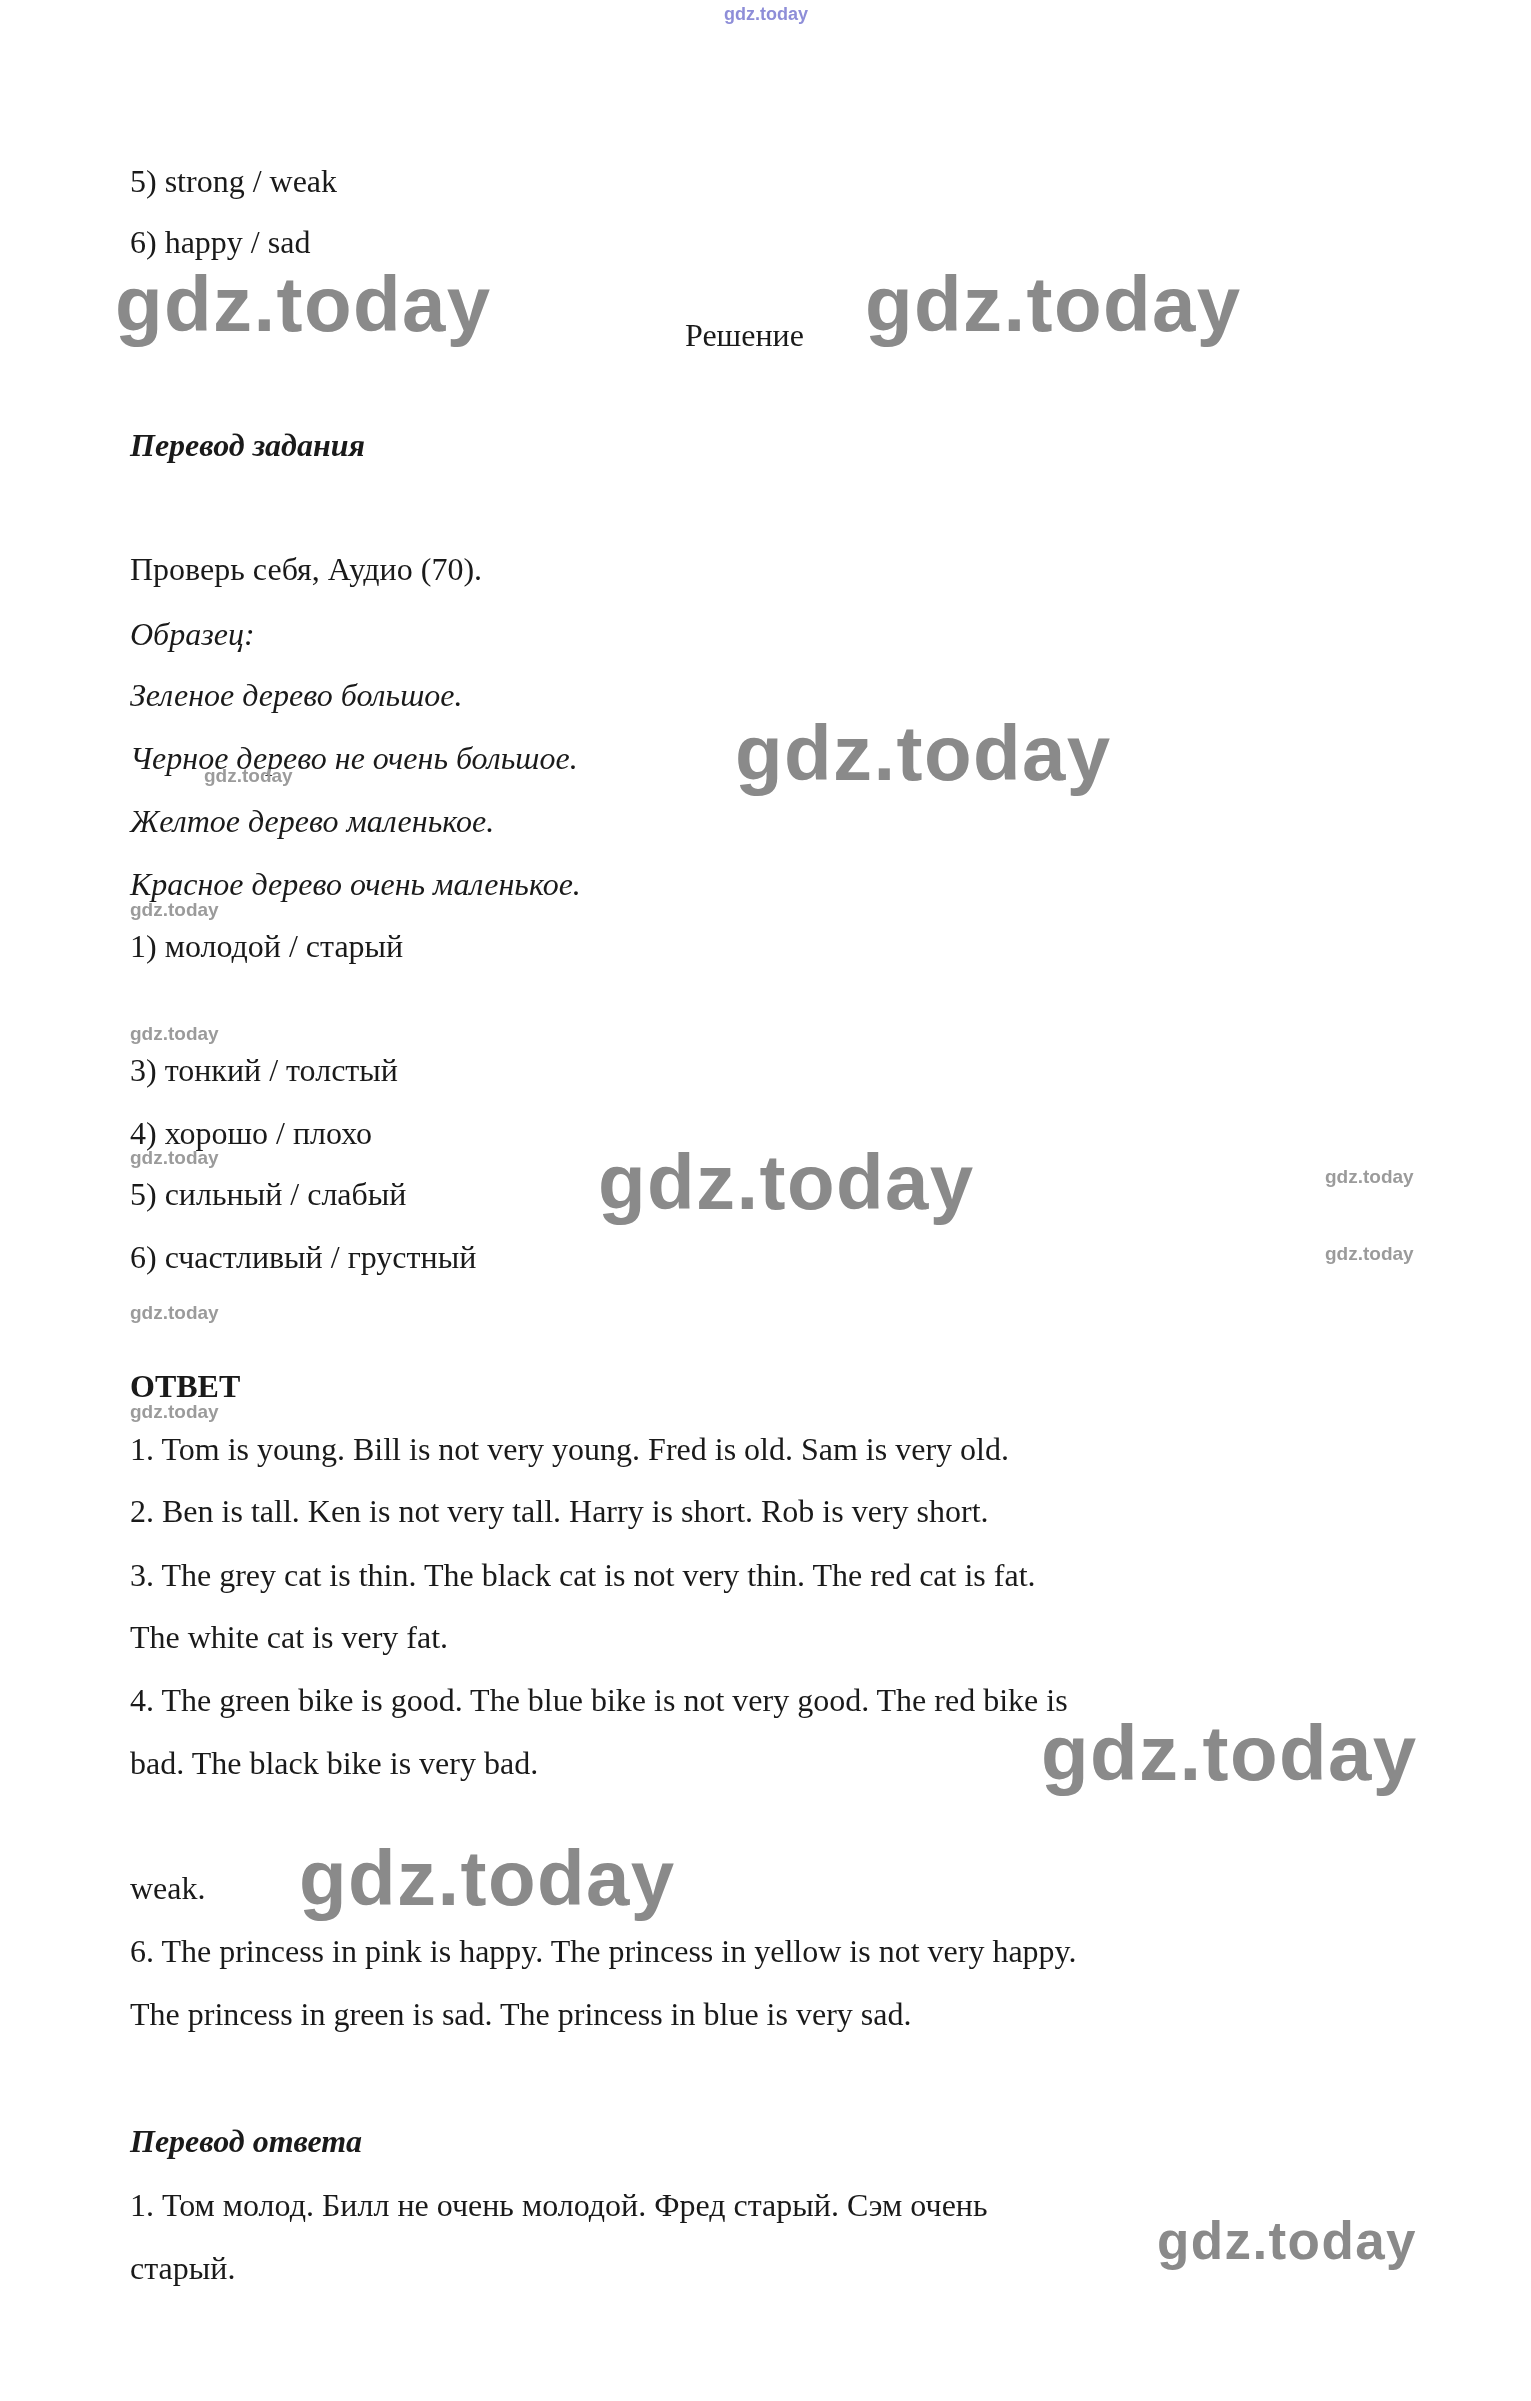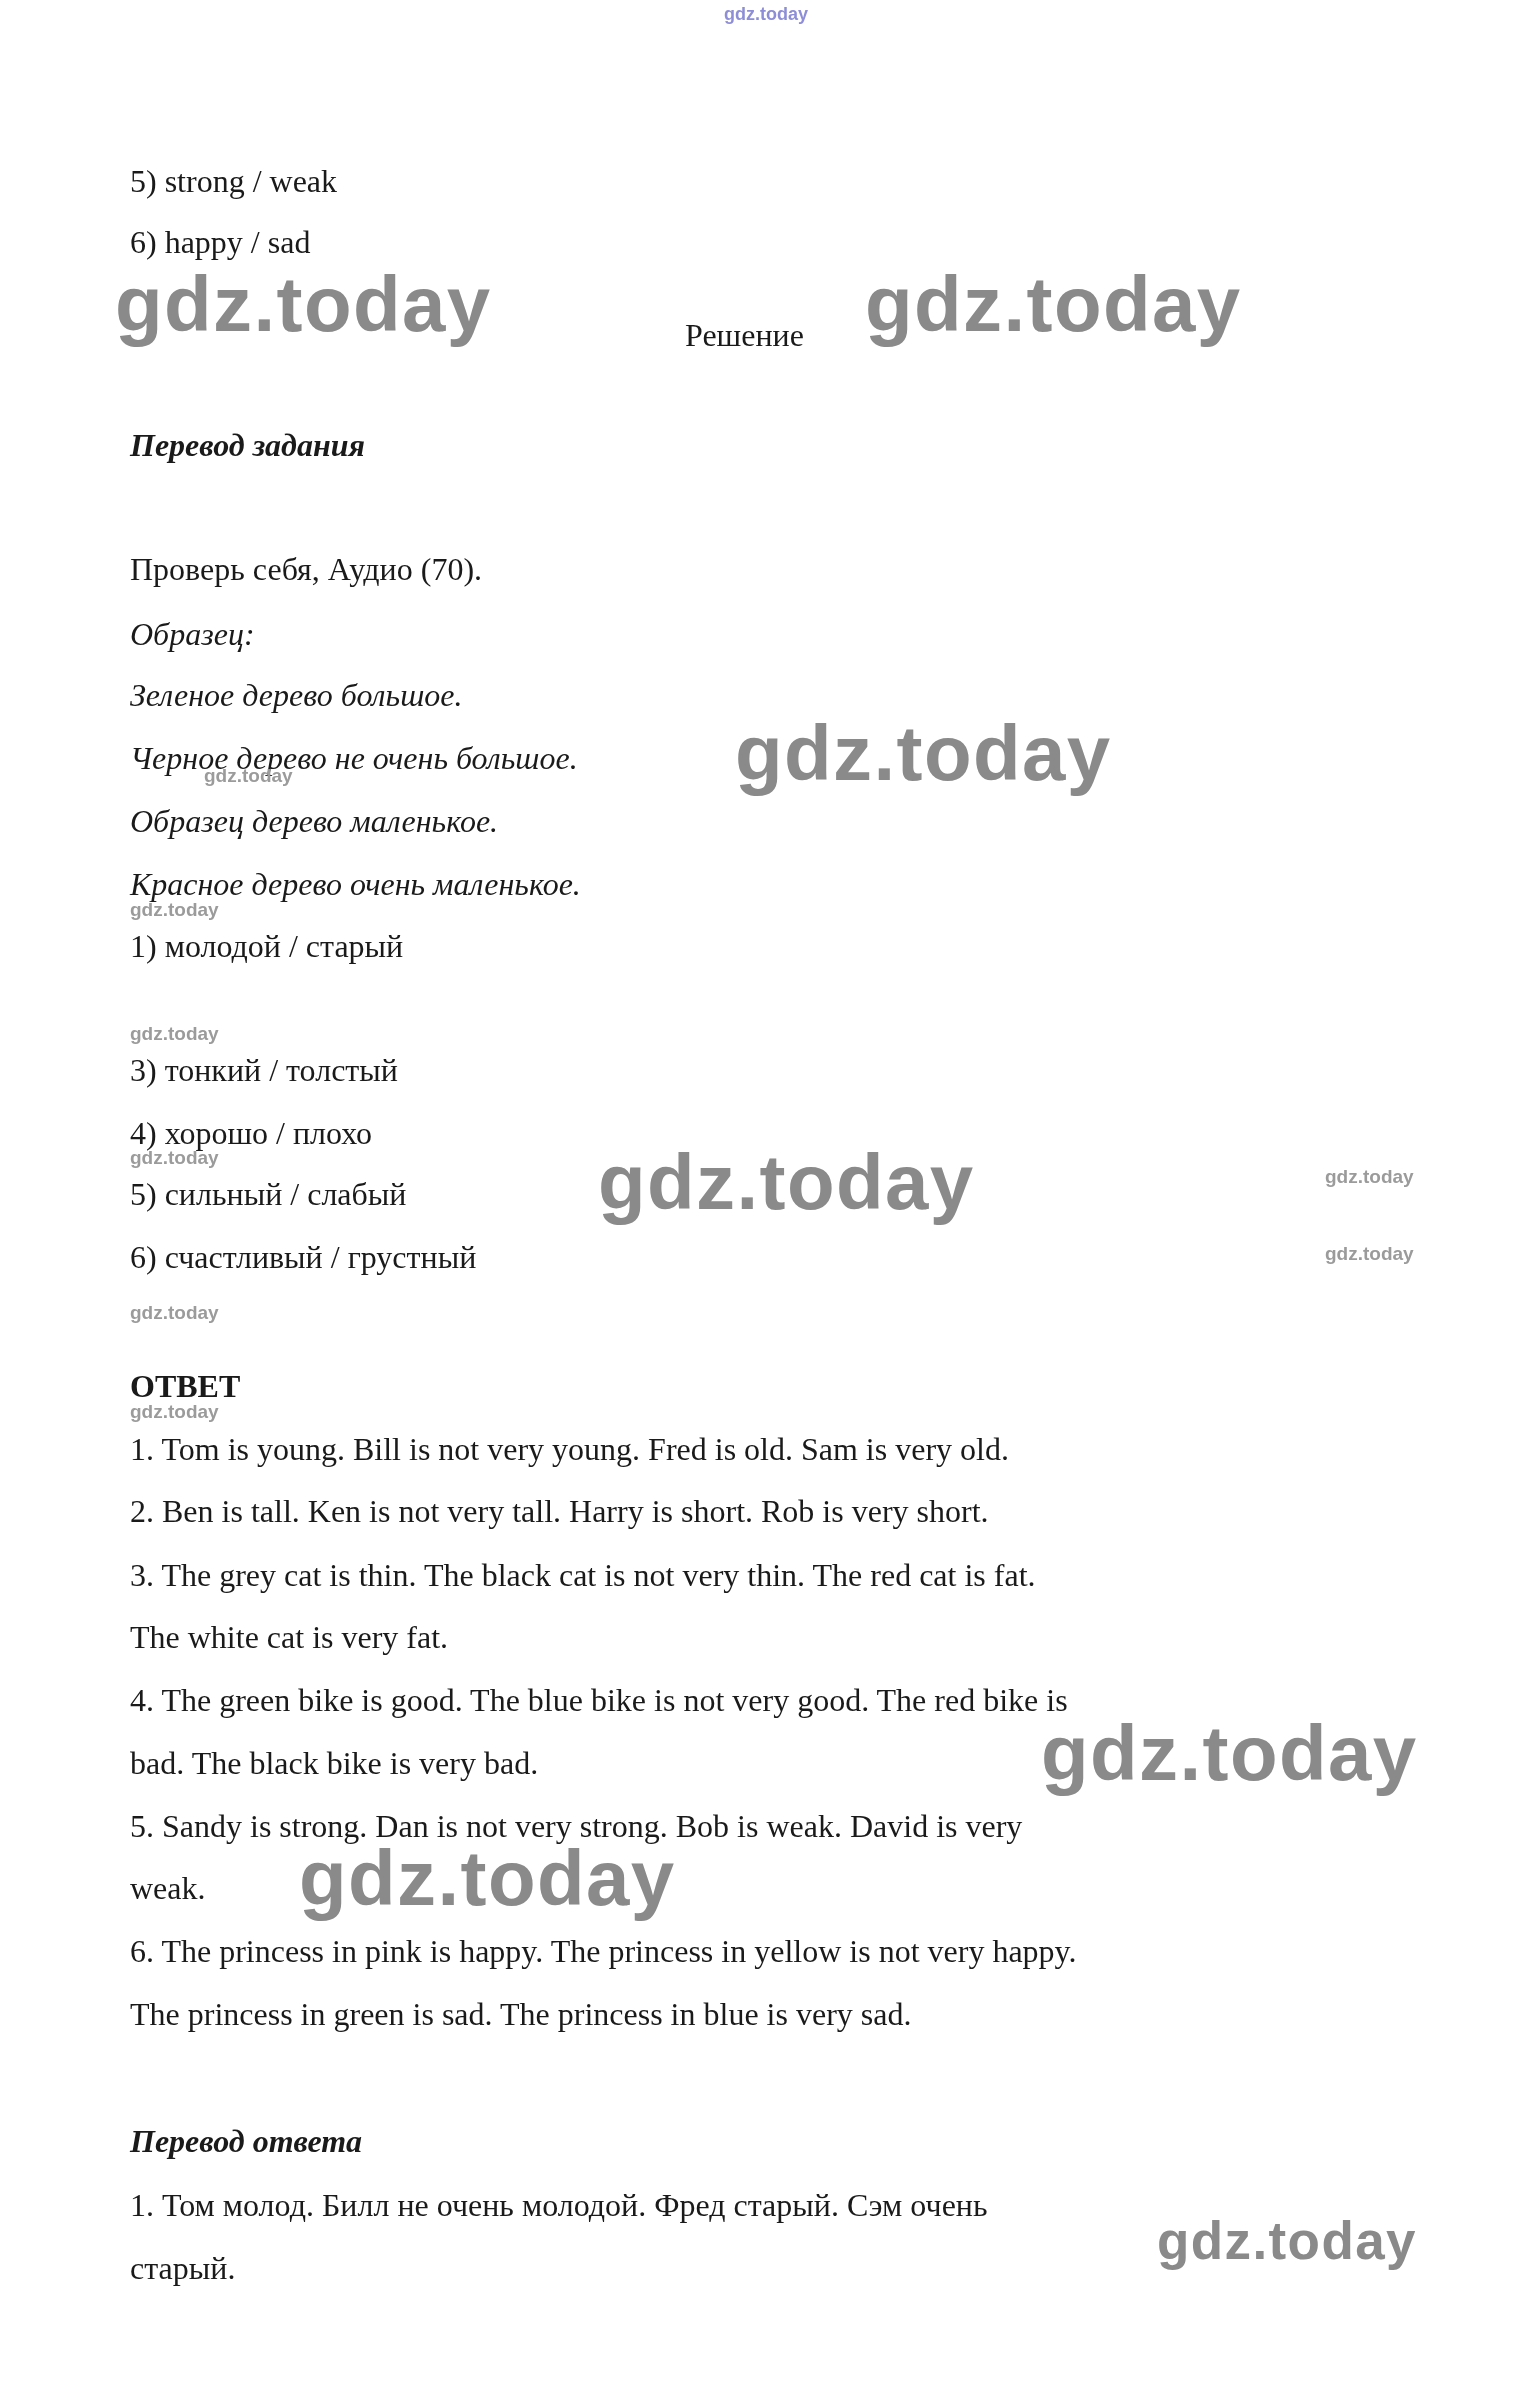--- a/index.html
+++ b/index.html
@@ -68,21 +68,21 @@
   <div class="line" style="left:685px; top:304px">Решение</div>
   <div class="wm wm-lg" style="left:865px; top:265px">gdz.today</div>
 
   <div class="line bold-italic" style="top:414px">Перевод задания</div>
   <div class="line" style="top:538px">Проверь себя, Аудио (70).</div>
   <div class="line italic" style="top:603px">Образец:</div>
   <div class="line italic" style="top:727px">Черное дерево не очень большое.</div>
   <div class="line italic" style="top:664px">Зеленое дерево большое.</div>
   <div class="wm wm-lg" style="left:735px; top:714px">gdz.today</div>
   <div class="wm wm-sm" style="left:204px; top:765px">gdz.today</div>
-  <div class="line italic" style="top:790px">Образец дерево маленькое.</div>
+  <div class="line italic" style="top:790px">Желтое дерево маленькое.</div>
   <div class="line italic" style="top:853px">Красное дерево очень маленькое.</div>
 
   <div class="wm wm-sm" style="left:130px; top:899px">gdz.today</div>
   <div class="line" style="top:915px">1) молодой / старый</div>
   <div class="wm wm-sm" style="left:130px; top:1023px">gdz.today</div>
   <div class="line" style="top:1039px">3) тонкий / толстый</div>
   <div class="line" style="top:1102px">4) хорошо / плохо</div>
   <div class="wm wm-sm" style="left:130px; top:1147px">gdz.today</div>
   <div class="line" style="top:1163px">5) сильный / слабый</div>
   <div class="wm wm-lg" style="left:598px; top:1143px">gdz.today</div>
@@ -93,21 +93,20 @@
 
   <div class="line bold" style="top:1355px">ОТВЕТ</div>
   <div class="wm wm-sm" style="left:130px; top:1401px">gdz.today</div>
   <div class="line" style="top:1418px">1. Tom is young. Bill is not very young. Fred is old. Sam is very old.</div>
   <div class="line" style="top:1480px">2. Ben is tall. Ken is not very tall. Harry is short. Rob is very short.</div>
   <div class="line" style="top:1544px">3. The grey cat is thin. The black cat is not very thin. The red cat is fat.</div>
   <div class="line" style="top:1606px">The white cat is very fat.</div>
   <div class="line" style="top:1669px">4. The green bike is good. The blue bike is not very good. The red bike is</div>
   <div class="line" style="top:1732px">bad. The black bike is very bad.</div>
   <div class="wm wm-lg" style="left:1041px; top:1714px">gdz.today</div>
-  <div class="line" style="top:1795px">5. Sandy is strong. Dan is not very strong. Bob is weak. David is very</div>
   <div class="line" style="top:1857px">weak.</div>
   <div class="wm wm-lg" style="left:299px; top:1839px">gdz.today</div>
   <div class="line" style="top:1920px">6. The princess in pink is happy. The princess in yellow is not very happy.</div>
   <div class="line" style="top:1983px">The princess in green is sad. The princess in blue is very sad.</div>
 
   <div class="line bold-italic" style="top:2110px">Перевод ответа</div>
   <div class="line" style="top:2174px">1. Том молод. Билл не очень молодой. Фред старый. Сэм очень</div>
   <div class="line" style="top:2237px">старый.</div>
   <div class="wm wm-lg" style="left:1157px; top:2214px; font-size:53px; line-height:53px;">gdz.today</div>
 

